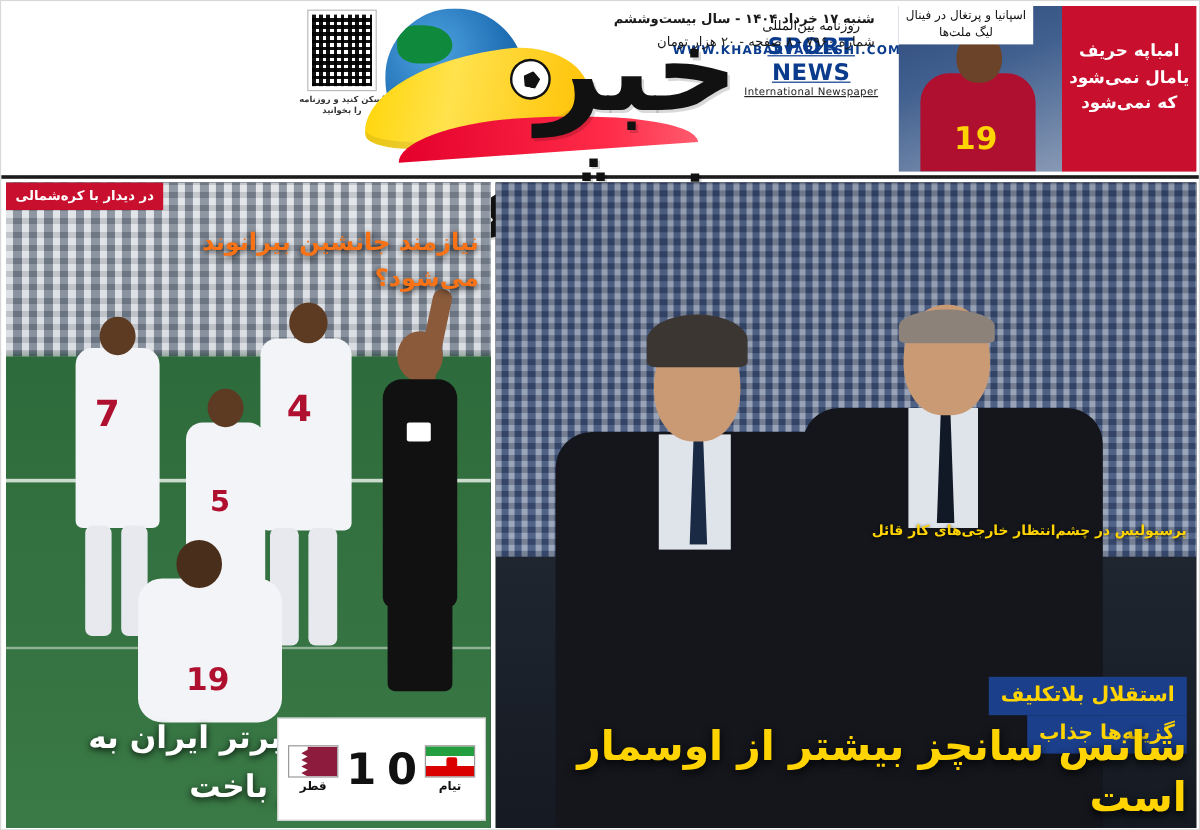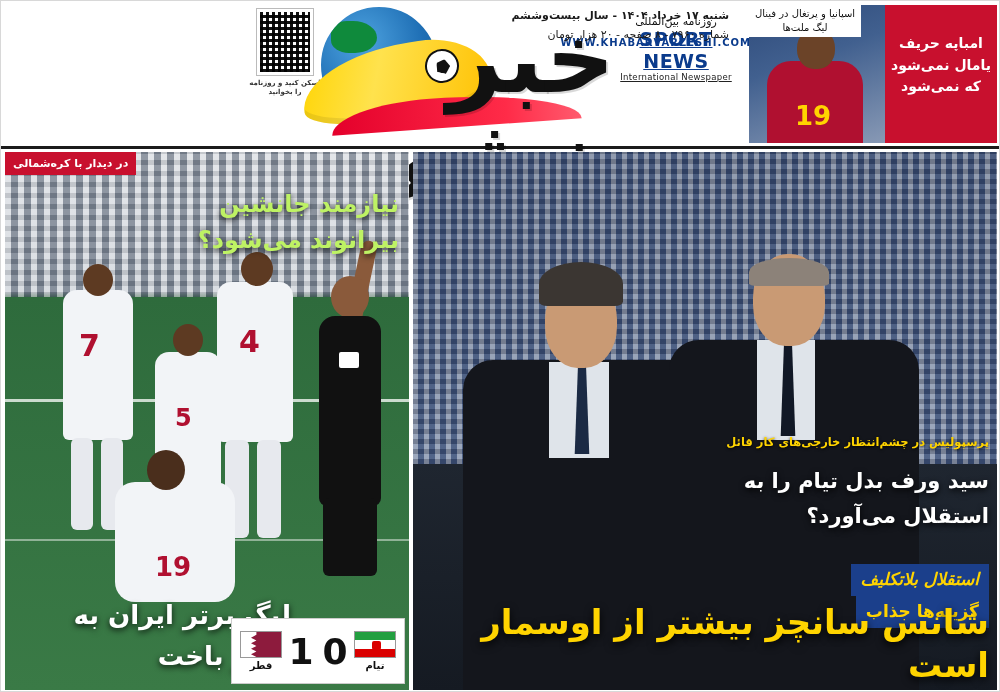--- a/index.html
+++ b/index.html
@@ -373,44 +373,44 @@
     padding: 4px 8px;
     line-height: 1.4;
     text-align: center;
   }
   .left-head {
     position: absolute;
     right: 10px; top: 34px;
     width: 240px;
     direction: rtl;
     text-align: right;
-    color: #bef264;
-    font-weight: bold;
-    font-size: 24px;
+    color: #f97316;
+    font-weight: bold;
+    font-size: 20px;
     line-height: 1.5;
     text-shadow: 0 2px 6px rgba(0,0,0,.85);
   }
   .left-bottom-head {
     position: absolute;
     right: 118px; bottom: 14px;
     width: 220px;
     direction: rtl;
     text-align: right;
     color: #fff;
     font-weight: bold;
     font-size: 26px;
     line-height: 1.55;
     text-shadow: 0 2px 6px rgba(0,0,0,.85);
   }
 
   
   .scorebox {
     position: absolute;
     left: 226px; bottom: 6px;
-    width: 174px; height: 66px;
+    width: 174px; height: 86px;
     background: #ffffff;
     border: 1px solid #ccc;
     display: flex;
     align-items: center;
     justify-content: space-between;
     padding: 0 6px;
   }
   .sb-team {
     width: 46px;
     text-align: center;
@@ -524,21 +524,21 @@
     position: absolute;
     right: 8px;
     background: #1b3f8b;
     color: #ffd400;
     direction: rtl;
     font-weight: bold;
     font-size: 17px;
     padding: 3px 10px;
     line-height: 1.5;
   }
-  .ribbon-1 { top: 412px; font-style: italic; }
+  .ribbon-1 { top: 412px; }
   .ribbon-2 { top: 444px; }
   .main-headline {
     position: absolute;
     right: 8px; bottom: 4px;
     width: 560px;
     direction: rtl;
     text-align: right;
     color: #ffd400;
     font-size: 34px;
     font-weight: bold;
@@ -666,20 +666,19 @@
         <div class="man" style="left:248px;width:270px;height:490px;">
           <span class="suit" style="left:8px;width:250px;height:350px;"></span>
           <span class="shirt" style="left:96px;bottom:250px;width:58px;height:100px;"></span>
           <span class="tie" style="left:114px;bottom:254px;width:26px;height:96px;background:#111826;"></span>
           <span class="face" style="left:92px;bottom:344px;width:72px;height:92px;"></span>
           <span class="hair" style="left:88px;bottom:404px;width:80px;height:28px;background:#8c8279;"></span>
         </div>
       </div>
 
       <div class="main-kicker">پرسپولیس در چشم‌انتظار خارجی‌های کار قائل</div>
-      <div class="main-sub">سید ورف بدل تیام را به استقلال می‌آورد؟</div>
       <div class="ribbon ribbon-1">استقلال بلاتکلیف</div>
       <div class="ribbon ribbon-2">گزینه‌ها جذاب</div>
       <div class="main-headline">شانس سانچز بیشتر از اوسمار است</div>
     </div>
 
   </div>
 </div>
 
 </body></html>

